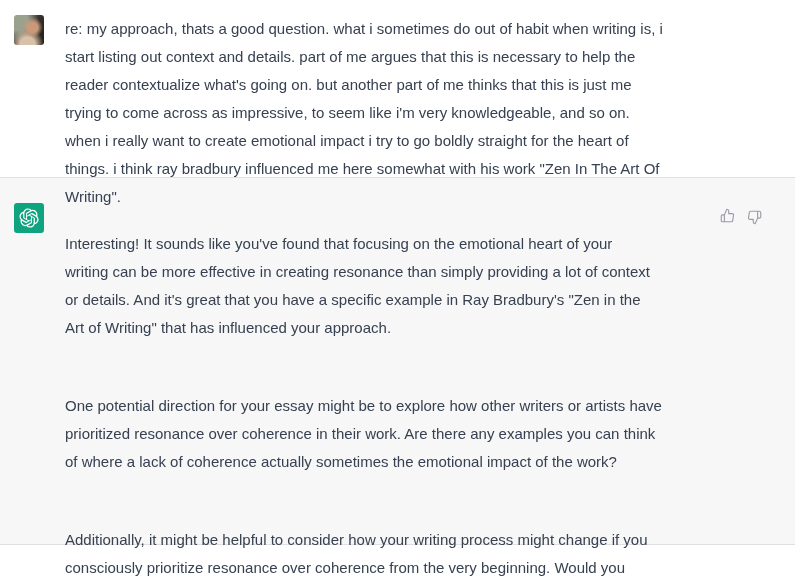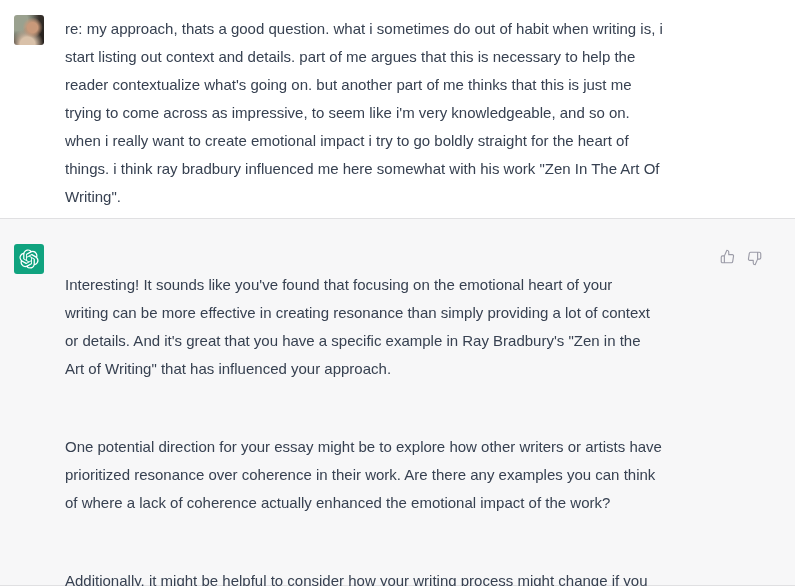--- a/index.html
+++ b/index.html
@@ -6,21 +6,21 @@
   body {
     width: 795px; height: 586px; overflow: hidden;
     font-family: "Liberation Sans", sans-serif;
     background: var(--user_bg, #ffffff);
   }
   .row {
     display: flex; align-items: flex-start; box-sizing: border-box; width: 795px;
   }
   .row.user {
     background: var(--user_bg, #ffffff);
-    height: 219px;
+    height: 178px;
     padding: 15px 20px 0 14px;
     border-bottom: 1px solid var(--divider, #e0e0e2);
   }
   .row.assistant {
     background: var(--assistant_bg, #f7f7f8);
     height: 367px;
     padding: 24px 32px 0 14px;
     border-bottom: 1px solid var(--divider, #e0e0e2);
   }
   .avatar {
@@ -81,21 +81,21 @@
         <path fill="#ffffff" d="M22.2819 9.8211a5.9847 5.9847 0 0 0-.5157-4.9108 6.0462 6.0462 0 0 0-6.5098-2.9A6.0651 6.0651 0 0 0 4.9807 4.1818a5.9847 5.9847 0 0 0-3.9977 2.9 6.0462 6.0462 0 0 0 .7427 7.0966 5.98 5.98 0 0 0 .511 4.9107 6.051 6.051 0 0 0 6.5146 2.9001A5.9847 5.9847 0 0 0 13.2599 24a6.0557 6.0557 0 0 0 5.7718-4.2058 5.9894 5.9894 0 0 0 3.9977-2.9001 6.0557 6.0557 0 0 0-.7475-7.073zM13.2599 22.43a4.4755 4.4755 0 0 1-2.8764-1.0408l.1419-.0804 4.7783-2.7582a.7948.7948 0 0 0 .3927-.6813v-6.7369l2.02 1.1686a.071.071 0 0 1 .038.0615v5.5826a4.504 4.504 0 0 1-4.4945 4.4849zm-9.6607-4.1254a4.4708 4.4708 0 0 1-.5346-3.0137l.142.0852 4.783 2.7582a.7712.7712 0 0 0 .7806 0l5.8428-3.3685v2.3324a.0804.0804 0 0 1-.0332.0615L9.74 19.9502a4.4992 4.4992 0 0 1-6.1408-1.6456zM2.3408 7.8956a4.485 4.485 0 0 1 2.3655-1.9728V11.6a.7664.7664 0 0 0 .3879.6765l5.8144 3.3543-2.0201 1.1685a.0757.0757 0 0 1-.071 0L4.0872 14.049a4.504 4.504 0 0 1-1.7464-6.1534zm16.5963 3.8558L13.1038 8.364 15.1192 7.2a.0757.0757 0 0 1 .071 0l4.8303 2.7913a4.4944 4.4944 0 0 1-.6765 8.1042v-5.6772a.79.79 0 0 0-.407-.6669zm2.0107-3.0231l-.142-.0852-4.7735-2.7818a.7759.7759 0 0 0-.7854 0L9.409 9.2297V6.8974a.0662.0662 0 0 1 .0284-.0615l4.8303-2.7866a4.4992 4.4992 0 0 1 6.6802 4.66zM8.3065 12.863l-2.02-1.1638a.0804.0804 0 0 1-.038-.0567V6.0742a4.4992 4.4992 0 0 1 7.3757-3.4537l-.142.0805L8.704 5.459a.7948.7948 0 0 0-.3927.6813zm1.0976-2.3654l2.602-1.4998 2.6069 1.4998v2.9994l-2.5974 1.4997-2.6067-1.4997z"></path>
       </svg>
     </div>
     <div class="msg">
       <p>Interesting! It sounds like you've found that focusing on the emotional heart of your
 writing can be more effective in creating resonance than simply providing a lot of context
 or details. And it's great that you have a specific example in Ray Bradbury's "Zen in the
 Art of Writing" that has influenced your approach.</p>
       <p>One potential direction for your essay might be to explore how other writers or artists have
 prioritized resonance over coherence in their work. Are there any examples you can think
-of where a lack of coherence actually enhanced the emotional impact of the work?</p>
+of where a lack of coherence actually sometimes the emotional impact of the work?</p>
       <p>Additionally, it might be helpful to consider how your writing process might change if you
 consciously prioritize resonance over coherence from the very beginning. Would you
 approach your essay topics differently, or think about your audience differently?</p>
     </div>
     <div class="feedback">
       <button class="icon-btn" aria-label="Good response">
         <span>
           <svg width="15" height="15" viewBox="0 0 24 24" fill="none" stroke="currentColor" stroke-width="1.8" stroke-linecap="round" stroke-linejoin="round">
             <path d="M14 9V5a3 3 0 0 0-3-3l-4 9v11h11.28a2 2 0 0 0 2-1.7l1.38-9a2 2 0 0 0-2-2.3zM7 22H4a2 2 0 0 1-2-2v-7a2 2 0 0 1 2-2h3"></path>
           </svg>

